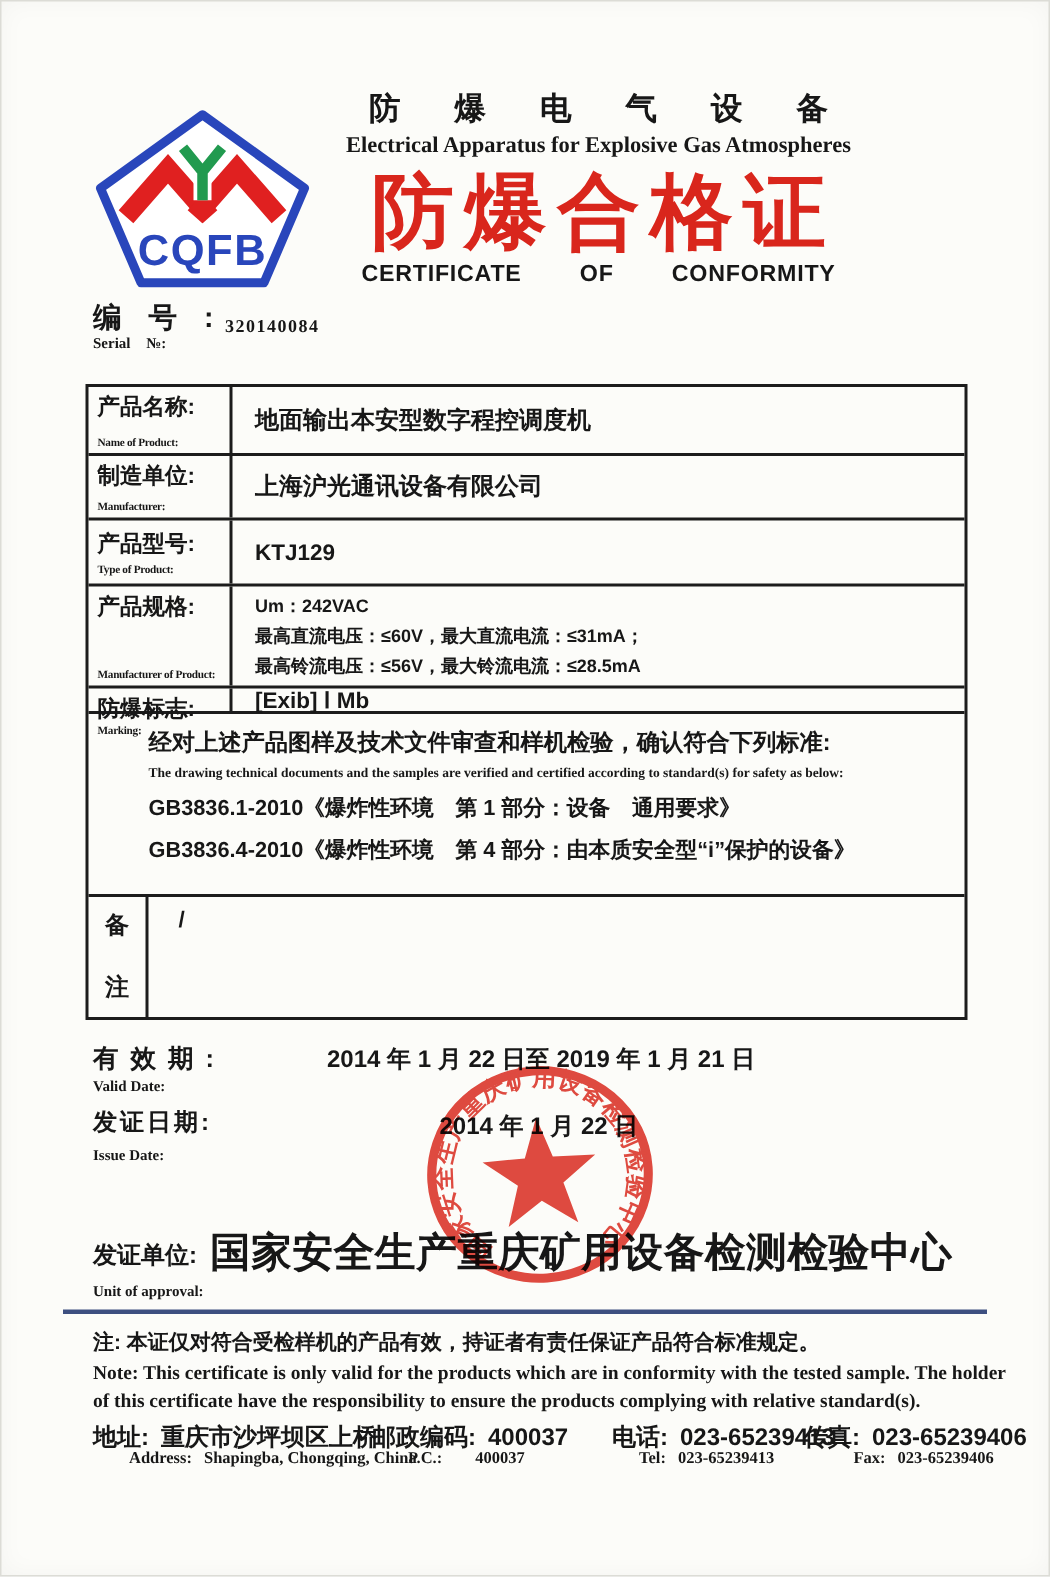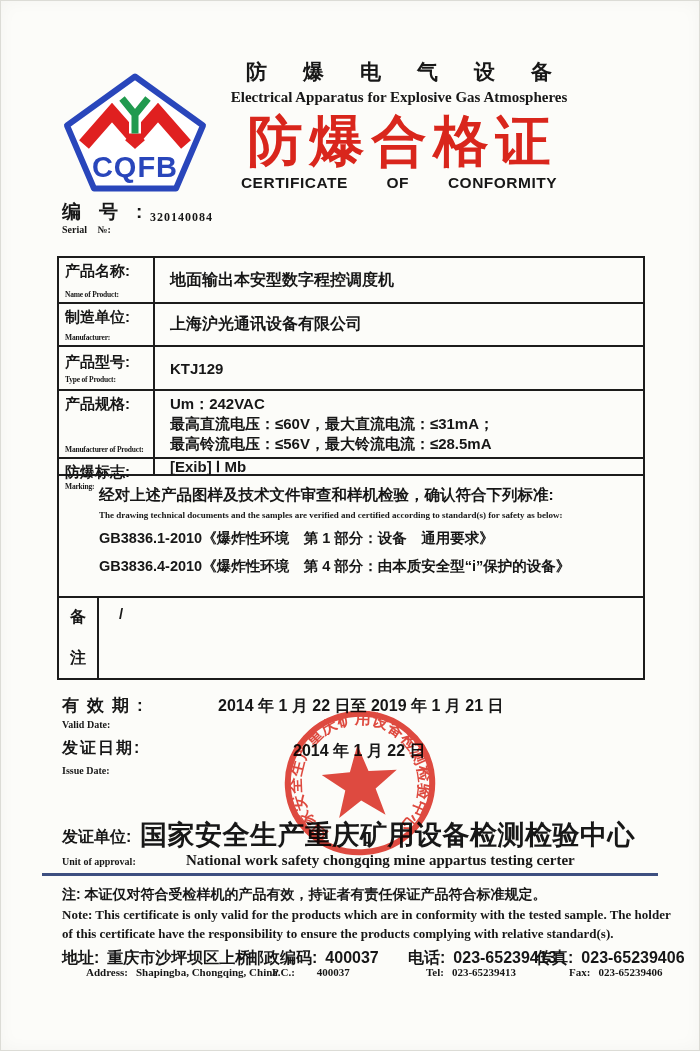--- a/index.html
+++ b/index.html
@@ -35,21 +35,21 @@
   
   .cert-table{left:57px;top:256px;width:588px;border:2.5px solid #1c1c1c;box-sizing:border-box;background:transparent;}
   .trow{display:flex;border-bottom:2px solid #1c1c1c;box-sizing:border-box;}
   .trow:last-child{border-bottom:none;}
   .tlbl{width:96px;min-width:96px;border-right:2px solid #1c1c1c;box-sizing:border-box;
         padding:4px 4px 3px 6px;display:flex;flex-direction:column;justify-content:space-between;}
   .tlbl .cn{font-size:15px;font-weight:bold;white-space:nowrap;}
   .tlbl .en{font-size:7.5px;font-weight:bold;font-family:"Liberation Serif",serif;white-space:nowrap;letter-spacing:-.2px;}
   .tval{flex:1;display:flex;flex-direction:column;justify-content:center;align-items:flex-start;
         padding-left:15px;font-size:16px;font-weight:bold;}
-  .tval .line{font-size:15px;line-height:20px;font-weight:bold;}
+  .tval .line{font-size:12px;line-height:20px;font-weight:bold;}
   .std{display:block;border-bottom:2px solid #1c1c1c;box-sizing:border-box;padding:9px 8px 0 40px;}
   .std-cn{font-size:15.5px;font-weight:bold;}
   .std-en{font-size:9px;font-weight:bold;font-family:"Liberation Serif",serif;margin-top:4px;}
   .std-item{font-size:14.5px;font-weight:bold;margin-top:9px;}
   .rem-lbl{width:40px;min-width:40px;border-right:2px solid #1c1c1c;box-sizing:border-box;
            display:flex;flex-direction:column;justify-content:space-between;align-items:center;
            padding:9px 0;font-size:16px;font-weight:bold;}
   .rem-val{flex:1;padding:7px 0 0 20px;font-size:15px;font-weight:bold;}
 
   
@@ -187,21 +187,20 @@
     <ellipse cx="100" cy="100" rx="95" ry="91" fill="none" stroke="#dd3226" stroke-width="8"></ellipse>
     <text font-family="Liberation Sans, sans-serif" font-size="21" font-weight="bold" fill="#dd3226" letter-spacing="0.5">
       <textPath href="#ringpath" xlink:href="#ringpath" startOffset="2">国家安全生产重庆矿用设备检测检验中心</textPath>
     </text>
     <polygon points="100,50 112.3,85 149.5,85.9 120,108.5 130.6,144.1 100,123 69.4,144.1 80,108.5 50.5,85.9 87.7,85" fill="#dd3226"></polygon>
   </svg>
 
   <div class="abs appr-lbl">发证单位:</div>
   <div class="abs appr-val">国家安全生产重庆矿用设备检测检验中心</div>
   <div class="abs appr-en-lbl">Unit of approval:</div>
-  <div class="abs appr-en-val">National work safety chongqing mine appartus testing certer</div>
 
   <div class="abs divider"></div>
 
   <div class="abs note-cn">注: 本证仅对符合受检样机的产品有效，持证者有责任保证产品符合标准规定。</div>
   <div class="abs note-en1">Note: This certificate is only valid for the products which are in conformity with the tested sample. The holder</div>
   <div class="abs note-en2">of this certificate have the responsibility to ensure the products complying with relative standard(s).</div>
 
   <div class="abs ct c1r1">
     <span>地址:</span><span class="gap"></span><span>重庆市沙坪坝区上桥</span>
   </div>

